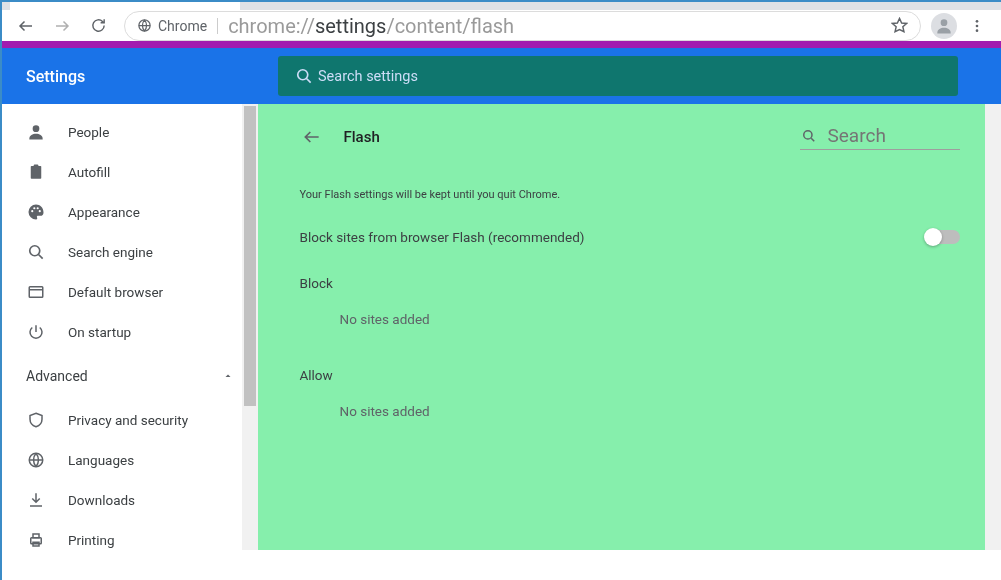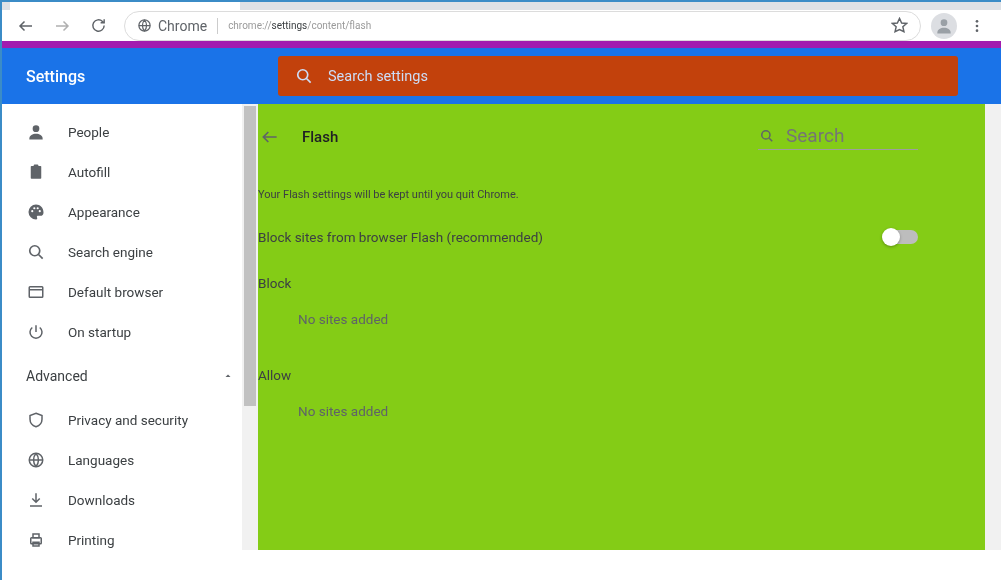--- a/index.html
+++ b/index.html
@@ -13,41 +13,41 @@
   .tab .favicon { width:16px; height:16px; display:flex; align-items:center; justify-content:center; color:#1a73e8;}
   .newtab { width:28px; height:28px; display:flex; align-items:center; justify-content:center; color:#5f6368; margin-left:8px; margin-bottom:3px;}
   
   .toolbar { height: 38px; background:#fff; border-bottom:7px solid #a21caf; display:flex; align-items:center; padding:0 8px; gap:4px;}
   .tb-btn { width:32px; height:32px; border-radius:50%; display:flex; align-items:center; justify-content:center; color:#5f6368;}
   .tb-btn.disabled { color:#b0b0b0; }
   .omnibox { flex:1; height:30px; border:1px solid #dcdcdc; border-radius:15px; display:flex; align-items:center; padding:0 12px; gap:10px; font-size:14px; color:#777; margin:0 6px;}
   .omnibox .secure { color:#5f6368; display:flex; align-items:center; gap:6px; font-size:14px;}
   .omnibox .secure .lbl { color:#5f6368; }
   .omnibox .divider { width:1px; height:16px; background:#ccc;}
-  .omnibox .url { color:#9a9a9a; font-size:10px;}
+  .omnibox .url { color:#9a9a9a; font-size:20px;}
   .omnibox .url .dark { color:#3c4043; }
   .omnibox .star { margin-left:auto; color:#5f6368;}
   .avatar { width:26px; height:26px; border-radius:50%; background:#dcdee2; display:flex; align-items:center; justify-content:center; color:#9aa0a6;}
   
   .blue-header { height:56px; background:#1a73e8; display:flex; align-items:center; color:#fff; padding-left:24px;}
   .blue-header .title { font-size:16px; font-weight:500; width:252px;}
-  .blue-search { flex:1; max-width:680px; height:40px; background:#c2410c; border-radius:3px; display:flex; align-items:center; padding:0 16px; gap:14px; color:#cdddf7; font-size:14.5px;}
+  .blue-search { flex:1; max-width:680px; height:40px; background:#0f766e; border-radius:3px; display:flex; align-items:center; padding:0 16px; gap:4px; color:#cdddf7; font-size:14.5px;}
   
   .body { display:flex; height: calc(100% - 30px - 38px - 38px - 56px + 30px); }
   
   .body { height: calc(580px - 2px - 38px - 38px - 56px); }
   
   .sidebar { width:256px; background:#fff; position:relative; padding-top:8px; overflow:hidden;}
   .side-item { height:40px; display:flex; align-items:center; padding-left:24px; gap:22px; font-size:13.5px; color:#3c4043; cursor:pointer;}
   .side-item .ico { width:20px; height:20px; color:#5f6368; display:flex; align-items:center; justify-content:center;}
   .side-advanced { height:48px; display:flex; align-items:center; padding:0 24px; font-size:14px; color:#3c4043; justify-content:space-between;}
   .side-scroll { position:absolute; right:0; top:0; width:16px; height:100%; background:#f1f1f1;}
   .side-thumb { position:absolute; right:2px; top:2px; width:12px; height:300px; background:#c1c1c1; border-radius:0;}
   
-  .content-wrap { flex:1; background:#84cc16; position:relative; display:flex; overflow:hidden;}
+  .content-wrap { flex:1; background:#86efac; position:relative; display:flex; justify-content:center; overflow:hidden;}
   .content-scroll { position:absolute; right:0; top:0; width:16px; height:100%; background:#f1f1f1;}
   .content { width:660px; padding:20px 0 0 0;}
   .crow { display:flex; align-items:center; gap:20px; margin-bottom:12px;}
   .back-arrow { width:24px; height:24px; display:flex; align-items:center; justify-content:center; color:#5f6368;}
   .ctitle { font-size:15px; color:#202124; font-weight:500;}
   .csearch { margin-left:auto; display:flex; align-items:center; gap:10px; border-bottom:1px solid #9e9e9e; padding-bottom:2px; width:160px;}
   .csearch input { border:none; outline:none; font-size:19px; color:#5f6368; width:120px; background:transparent;}
   .note { font-size:11px; color:#3c4043; margin:38px 0 28px 0;}
   .setting-row { display:flex; align-items:center; justify-content:space-between; font-size:13.5px; color:#3c4043; margin-bottom:30px;}
   

